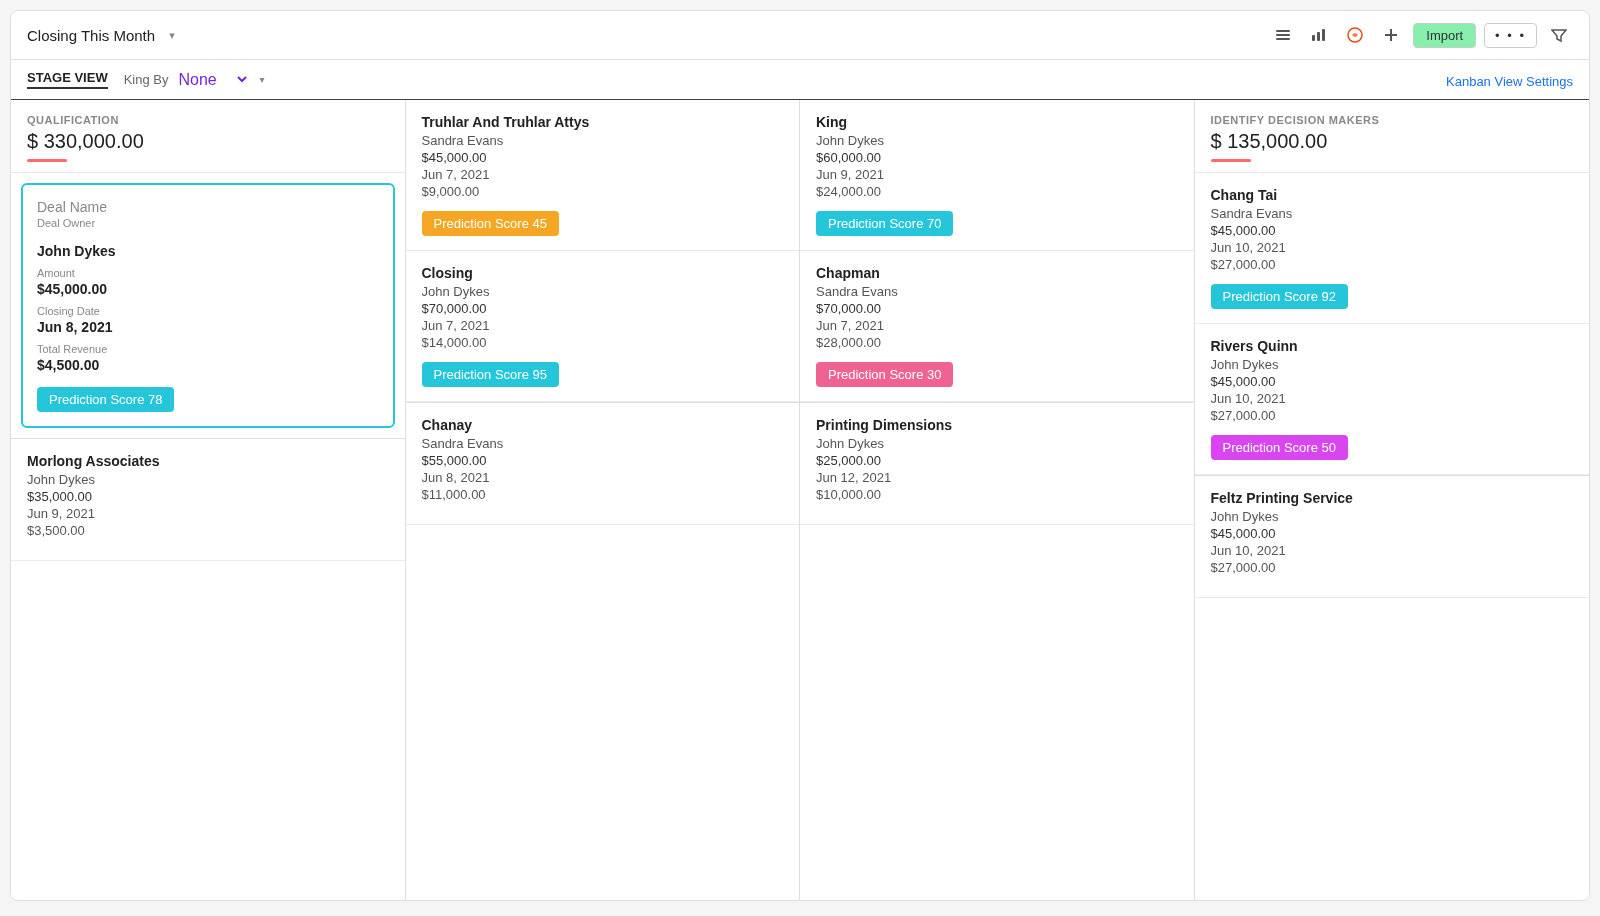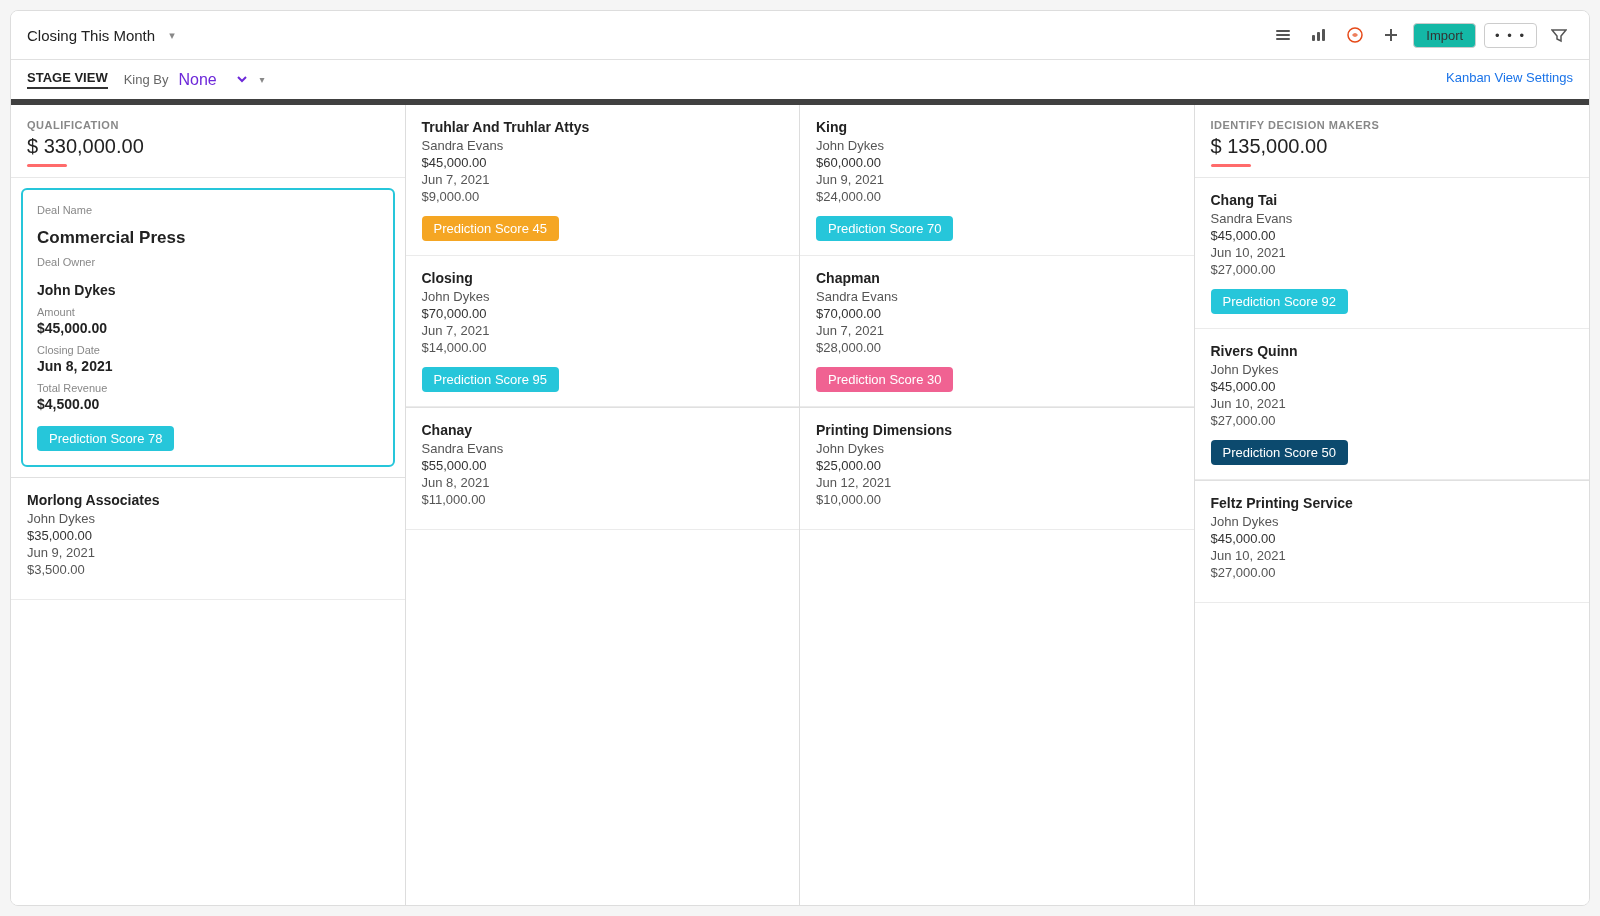--- a/index.html
+++ b/index.html
@@ -5,26 +5,26 @@
     * { box-sizing: border-box; margin: 0; padding: 0; }
     body { font-family: -apple-system, BlinkMacSystemFont, 'Segoe UI', Arial, sans-serif; background: #f5f5f5; color: #333; font-size: 13px; }
 
     .app-container { background: #fff; border-radius: 8px; margin: 10px; border: 1px solid #ddd; overflow: hidden; }
 
     
     .header { display: flex; align-items: center; justify-content: space-between; padding: 10px 16px; border-bottom: 1px solid #e0e0e0; background: #fff; }
     .header-left { display: flex; align-items: center; gap: 14px; font-size: 15px; font-weight: 500; color: #222; }
     .header-right { display: flex; align-items: center; gap: 8px; }
     .header-icon-btn { width: 28px; height: 28px; display: flex; align-items: center; justify-content: center; cursor: pointer; border: none; background: transparent; color: #666; font-size: 16px; border-radius: 4px; }
-    .import-btn { border: 1px solid #ccc; border-radius: 4px; padding: 4px 12px; background: #14b8a6; cursor: pointer; font-size: 13px; color: #333; }
+    .import-btn { border: 1px solid #ccc; border-radius: 4px; padding: 4px 12px; background: #86efac; cursor: pointer; font-size: 13px; color: #333; }
     .more-btn { border: 1px solid #ccc; border-radius: 4px; padding: 4px 10px; background: #fff; cursor: pointer; font-size: 13px; color: #333; letter-spacing: 2px; }
     .chevron { font-size: 10px; color: #888; margin-left: 3px; }
 
     
-    .toolbar { display: flex; align-items: flex-start; justify-content: space-between; padding: 10px 16px; border-bottom: 6px solid #404040; background: #fff; gap: 14px; }
+    .toolbar { display: flex; align-items: flex-end; justify-content: space-between; padding: 10px 16px; border-bottom: 1px solid #404040; background: #fff; gap: 14px; }
     .toolbar-left { display: flex; align-items: center; gap: 16px; }
     .stage-view-label { font-weight: 700; font-size: 13px; color: #222; border-bottom: 2px solid #333; padding-bottom: 2px; }
     .sort-by { display: flex; align-items: center; gap: 6px; font-size: 13px; color: #666; }
     .sort-select { border: none; background: transparent; font-size: 16px; color: #6d28d9; font-weight: 500; cursor: pointer; outline: none; }
     .kanban-settings-link { color: #1a73e8; font-size: 13px; cursor: pointer; text-decoration: none; font-weight: 500; }
 
     
     .kanban-board { display: grid; grid-template-columns: 1fr 1fr 1fr 1fr; background: #f5f5f5; min-height: 800px; }
     .kanban-col { border-right: 1px solid #ddd; background: #fff; }
     .kanban-col:last-child { border-right: none; }
@@ -32,42 +32,42 @@
     .col-header { padding: 14px 16px 10px; border-bottom: 1px solid #e8e8e8; }
     .col-stage { font-size: 11px; font-weight: 600; color: #888; text-transform: uppercase; letter-spacing: 0.5px; margin-bottom: 4px; }
     .col-amount { font-size: 20px; font-weight: 400; color: #222; margin-bottom: 2px; }
     .col-amount-sub { font-size: 14px; color: #888; font-weight: 400; }
     .col-bar { height: 3px; background: #ff6b6b; width: 40px; margin-top: 6px; border-radius: 2px; }
 
     
     .deals-list { padding: 0; }
     .deal-card { padding: 14px 16px; border-bottom: 1px solid #ebebeb; background: #fff; cursor: pointer; transition: background 0.15s; }
     .deal-card.featured { border: 2px solid #26c6da; border-radius: 6px; margin: 10px; background: #fff; padding: 14px; }
-    .deal-card.featured .deal-label { font-size: 11px; color: #888; margin-bottom: 12px; }
+    .deal-card.featured .deal-label { font-size: 14px; color: #888; margin-bottom: 2px; }
     .deal-card.featured .deal-name-bold { font-size: 17px; font-weight: 700; color: #222; margin-bottom: 8px; }
     .deal-card.featured .deal-owner-label { font-size: 11px; color: #888; margin-bottom: 14px; }
     .deal-card.featured .deal-owner-val { font-size: 14px; font-weight: 600; color: #222; margin-bottom: 8px; }
     .deal-card.featured .deal-amount-label { font-size: 11px; color: #888; margin-bottom: 2px; }
     .deal-card.featured .deal-amount-val { font-size: 14px; font-weight: 600; color: #222; margin-bottom: 8px; }
     .deal-card.featured .deal-date-label { font-size: 11px; color: #888; margin-bottom: 2px; }
     .deal-card.featured .deal-date-val { font-size: 14px; font-weight: 600; color: #222; margin-bottom: 8px; }
     .deal-card.featured .deal-revenue-label { font-size: 11px; color: #888; margin-bottom: 2px; }
     .deal-card.featured .deal-revenue-val { font-size: 14px; font-weight: 600; color: #222; margin-bottom: 10px; }
 
     .deal-name { font-size: 14px; font-weight: 700; color: #222; margin-bottom: 3px; }
     .deal-owner { font-size: 13px; color: #555; margin-bottom: 2px; }
     .deal-amount { font-size: 13px; color: #333; margin-bottom: 2px; }
     .deal-date { font-size: 13px; color: #555; margin-bottom: 2px; }
     .deal-revenue { font-size: 13px; color: #555; margin-bottom: 8px; }
 
     .prediction-badge { display: inline-block; padding: 5px 12px; border-radius: 4px; font-size: 13px; font-weight: 500; color: #fff; margin-top: 4px; }
     .badge-orange { background: #f5a623; }
     .badge-teal { background: #26c6da; }
     .badge-pink { background: #f06292; }
-    .badge-amber { background: #0c4a6e; }
+    .badge-amber { background: #d946ef; }
 
     .col-divider { border-top: 1px solid #e0e0e0; }
   </style>
 </head>
 <body>
 
 <div class="app-container">
 
   <div class="header">
     <div class="header-left">
@@ -132,21 +132,20 @@
 
   <div class="kanban-col">
         <div class="col-header">
     <div class="col-stage">QUALIFICATION</div>
     <div class="col-amount">$ 330,000.00</div>
     <div class="col-bar"></div>
   </div>
         <div class="deals-list">
           <div class="deal-card featured">
         <div class="deal-label">Deal Name</div>
-        <div class="deal-name-bold">Commercial Press</div>
         <div class="deal-owner-label">Deal Owner</div>
         <div class="deal-owner-val">John Dykes</div>
         <div class="deal-amount-label">Amount</div>
         <div class="deal-amount-val">$45,000.00</div>
         <div class="deal-date-label">Closing Date</div>
         <div class="deal-date-val">Jun 8, 2021</div>
         <div class="deal-revenue-label">Total Revenue</div>
         <div class="deal-revenue-val">$4,500.00</div>
         <span class="prediction-badge badge-teal">Prediction Score 78</span>
       </div>

